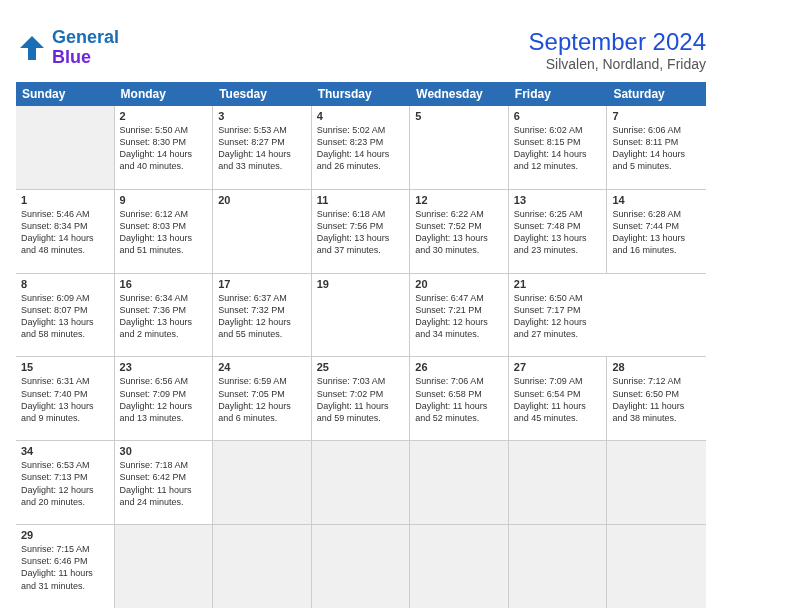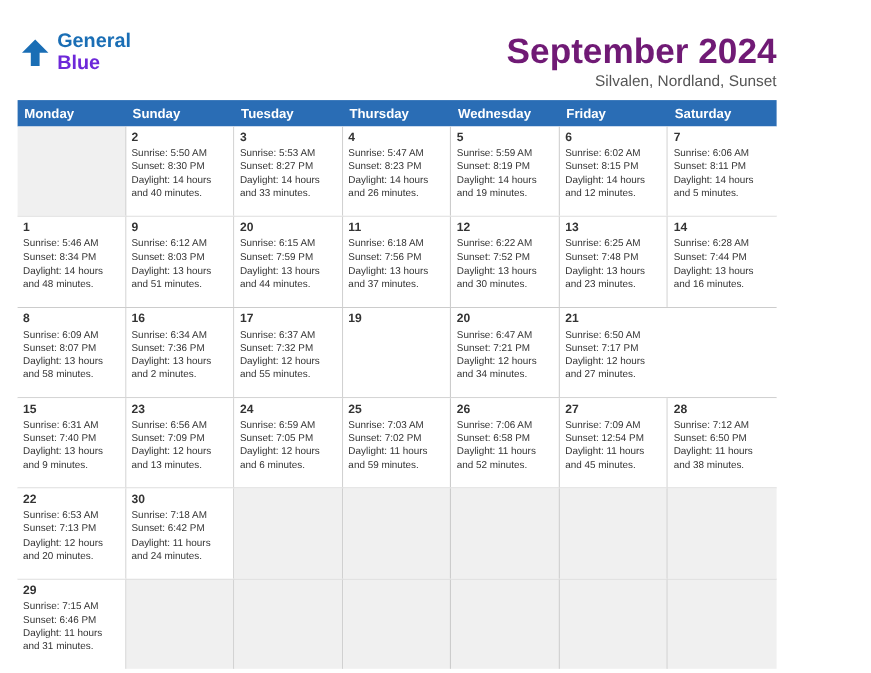--- a/index.html
+++ b/index.html
@@ -39,23 +39,23 @@
       color: #1a6eb5;
     }
     .logo-icon {
       width: 32px;
       height: 32px;
     }
     .title-block {
       text-align: right;
     }
     .month-title {
-      font-size: 32px;
-      font-weight: bold;
-      color: #701a75;
+      font-size: 24px;
+      font-weight: normal;
+      color: #1d4ed8;
     }
     .subtitle {
       font-size: 14px;
       color: #555;
     }
     .calendar {
       flex: 1;
       display: flex;
       flex-direction: column;
     }
@@ -121,28 +121,28 @@
       <svg class="logo-icon" viewBox="0 0 40 40">
         <path d="M20 5 L35 20 L25 20 L25 35 L15 35 L15 20 L5 20 Z" fill="#1a6eb5"></path>
       </svg>
       <div class="logo-text">
         <div><span>General</span></div>
         <div><span style="color:#6d28d9;">Blue</span></div>
       </div>
     </div>
     <div class="title-block">
       <div class="month-title">September 2024</div>
-      <div class="subtitle">Silvalen, Nordland, Sunset</div>
+      <div class="subtitle">Silvalen, Nordland, Friday</div>
     </div>
   </div>
 
   <div class="calendar">
     <div class="cal-header">
+      <div class="cal-header-cell">Sunday</div>
       <div class="cal-header-cell">Monday</div>
-      <div class="cal-header-cell">Sunday</div>
       <div class="cal-header-cell">Tuesday</div>
       <div class="cal-header-cell">Thursday</div>
       <div class="cal-header-cell">Wednesday</div>
       <div class="cal-header-cell">Friday</div>
       <div class="cal-header-cell">Saturday</div>
     </div>
     <div class="cal-body" id="cal-body">
     <div class="cal-row">
           <div class="cal-cell empty"></div>
           <div class="cal-cell">
@@ -154,31 +154,27 @@
           </div>
           <div class="cal-cell">
             <span class="day-num">3</span>
             <div class="day-info">Sunrise: 5:53 AM
 Sunset: 8:27 PM
 Daylight: 14 hours
 and 33 minutes.</div>
           </div>
           <div class="cal-cell">
             <span class="day-num">4</span>
-            <div class="day-info">Sunrise: 5:47 AM
+            <div class="day-info">Sunrise: 5:02 AM
 Sunset: 8:23 PM
 Daylight: 14 hours
 and 26 minutes.</div>
           </div>
           <div class="cal-cell">
             <span class="day-num">5</span>
-            <div class="day-info">Sunrise: 5:59 AM
-Sunset: 8:19 PM
-Daylight: 14 hours
-and 19 minutes.</div>
           </div>
           <div class="cal-cell">
             <span class="day-num">6</span>
             <div class="day-info">Sunrise: 6:02 AM
 Sunset: 8:15 PM
 Daylight: 14 hours
 and 12 minutes.</div>
           </div>
           <div class="cal-cell">
             <span class="day-num">7</span>
@@ -198,24 +194,20 @@
           </div>
           <div class="cal-cell">
             <span class="day-num">9</span>
             <div class="day-info">Sunrise: 6:12 AM
 Sunset: 8:03 PM
 Daylight: 13 hours
 and 51 minutes.</div>
           </div>
           <div class="cal-cell">
             <span class="day-num">20</span>
-            <div class="day-info">Sunrise: 6:15 AM
-Sunset: 7:59 PM
-Daylight: 13 hours
-and 44 minutes.</div>
           </div>
           <div class="cal-cell">
             <span class="day-num">11</span>
             <div class="day-info">Sunrise: 6:18 AM
 Sunset: 7:56 PM
 Daylight: 13 hours
 and 37 minutes.</div>
           </div>
           <div class="cal-cell">
             <span class="day-num">12</span>
@@ -311,35 +303,35 @@
           <div class="cal-cell">
             <span class="day-num">26</span>
             <div class="day-info">Sunrise: 7:06 AM
 Sunset: 6:58 PM
 Daylight: 11 hours
 and 52 minutes.</div>
           </div>
           <div class="cal-cell">
             <span class="day-num">27</span>
             <div class="day-info">Sunrise: 7:09 AM
-Sunset: 12:54 PM
+Sunset: 6:54 PM
 Daylight: 11 hours
 and 45 minutes.</div>
           </div>
           <div class="cal-cell">
             <span class="day-num">28</span>
             <div class="day-info">Sunrise: 7:12 AM
 Sunset: 6:50 PM
 Daylight: 11 hours
 and 38 minutes.</div>
           </div>
         </div>
         <div class="cal-row">
           <div class="cal-cell">
-            <span class="day-num">22</span>
+            <span class="day-num">34</span>
             <div class="day-info">Sunrise: 6:53 AM
 Sunset: 7:13 PM
 Daylight: 12 hours
 and 20 minutes.</div>
           </div>
           <div class="cal-cell">
             <span class="day-num">30</span>
             <div class="day-info">Sunrise: 7:18 AM
 Sunset: 6:42 PM
 Daylight: 11 hours

